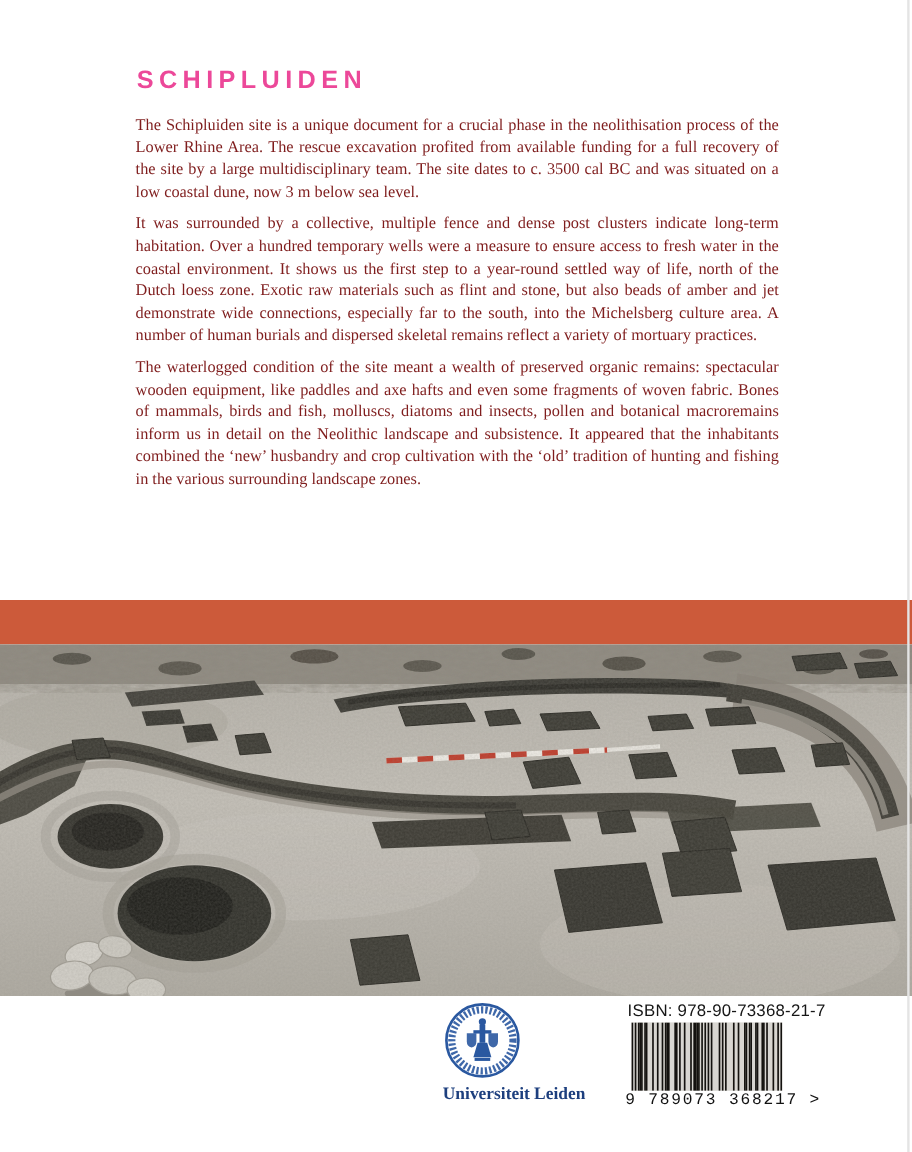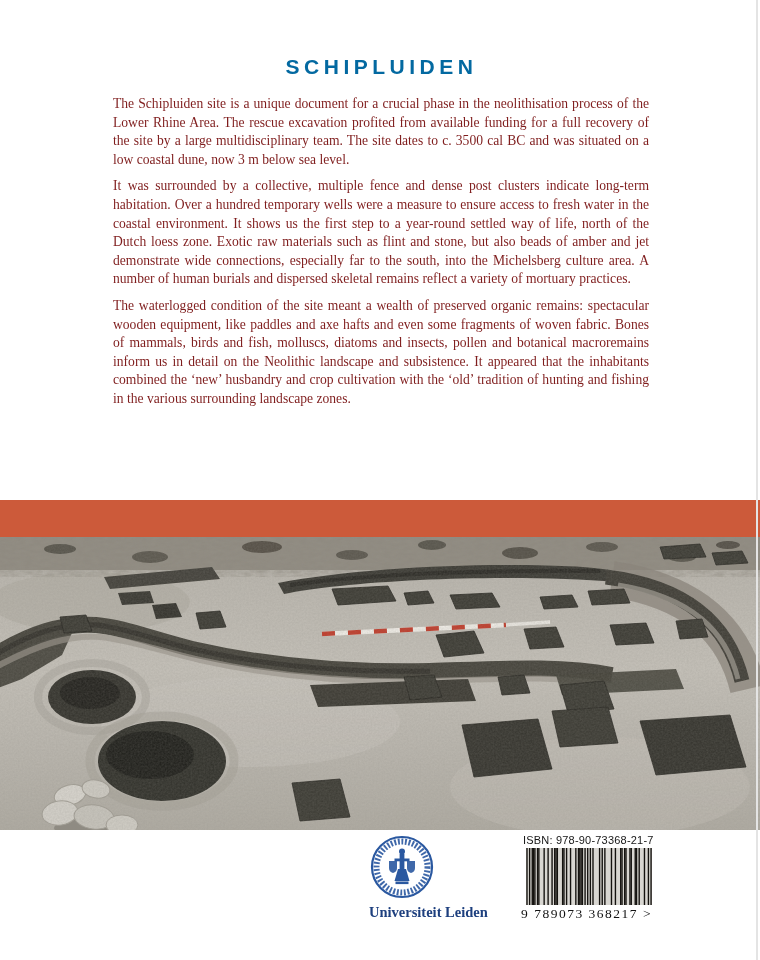--- a/index.html
+++ b/index.html
@@ -3,41 +3,41 @@
 <meta charset="utf-8">
 <style>
   html,body{margin:0;padding:0;background:#ffffff;}
   .page{position:relative;width:760px;height:960px;background:#ffffff;overflow:hidden;
         font-family:"Liberation Serif",serif;}
   .right-edge{position:absolute;top:0;right:2px;width:2px;height:960px;background:#e4e4e4;}
 
   
   .content{position:absolute;left:113px;top:55px;width:536px;}
   .title{margin:0 0 16px 1px;font-family:"Liberation Sans",sans-serif;font-weight:700;
-         font-size:21px;letter-spacing:4.5px;color:#0369a1;text-align:center;}
+         font-size:21px;letter-spacing:4.5px;color:#ec4899;}
   .para{margin:0 0 8px 0;font-size:13.6px;line-height:18.6px;text-align:justify;color:#7f1d1d;}
 
   
   .band{position:absolute;left:0;top:500px;width:760px;height:37px;background:#cc5a3a;}
 
   
   .photo{position:absolute;left:0;top:537px;width:760px;height:293px;}
   .photo svg{display:block;}
 
   
   .publisher{position:absolute;left:337px;top:833px;width:130px;text-align:center;}
   .publisher svg{display:block;margin:0 auto;}
   .publisher-name{margin-top:3px;font-family:"Liberation Serif",serif;font-weight:700;
                   font-size:14.5px;color:#1d3f7e;white-space:nowrap;margin-left:32px;}
 
   .isbn-block{position:absolute;left:523px;top:834px;width:150px;}
-  .isbn-label{font-family:"Liberation Sans",sans-serif;font-size:11px;letter-spacing:0.2px;
+  .isbn-label{font-family:"Liberation Sans",sans-serif;font-size:14px;letter-spacing:0.2px;
               color:#161616;white-space:nowrap;}
   .barcode-svg{margin-top:2px;margin-left:3px;background:#d8d6d1;display:block;}
-  .barcode-digits{margin-top:1px;margin-left:-2px;font-family:Liberation Serif, serif;
+  .barcode-digits{margin-top:1px;margin-left:-2px;font-family:Liberation Mono, monospace;
                   font-size:13.5px;letter-spacing:1.5px;color:#121212;white-space:nowrap;}
 </style>
 </head>
 <body>
 
 <div class="page">
 
   <div class="content">
     <h1 class="title">SCHIPLUIDEN</h1>
     <p class="para">The Schipluiden site is a unique document for a crucial phase in the neolithisation process of the Lower Rhine Area. The rescue excavation profited from available funding for a full recovery of the site by a large multidisciplinary team. The site dates to c. 3500 cal BC and was situated on a low coastal dune, now 3 m below sea level.</p>

